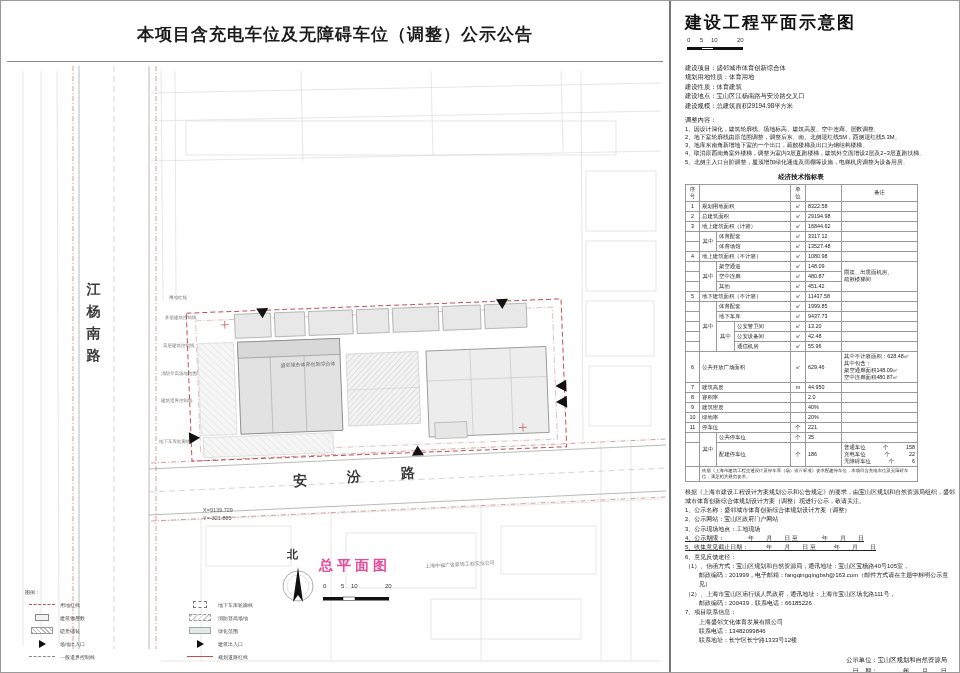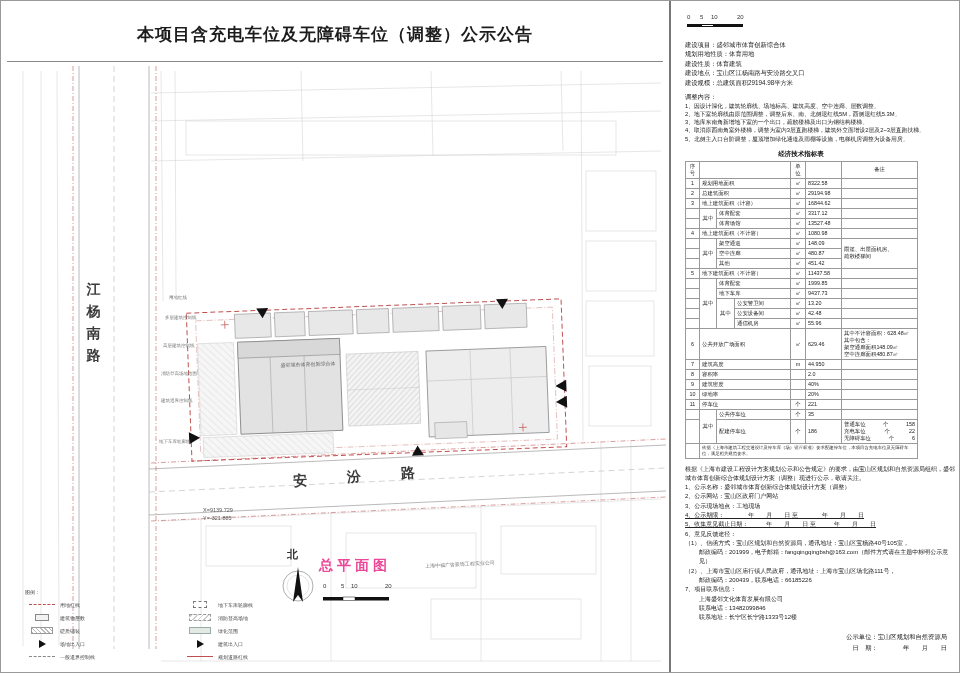--- a/index.html
+++ b/index.html
@@ -299,20 +299,21 @@
             <span class="sw-line-red"></span>
           </span>
           <span>规划道路红线</span>
         </div>
     </div>
   </div>
 
   <div class="divider"></div>
 
   <div class="right">
+    <div class="r-title">建设工程平面示意图</div>
 
     <div class="r-scale">
       <span style="left:2px">0</span>
       <span style="left:15px">5</span>
       <span style="left:26px">10</span>
       <span style="left:52px">20</span>
       <span class="scalebar" style="left:2px; top:10px; width:15px;"></span>
       <span class="scalebar notch" style="left:17px; top:10px; width:11px;"></span>
       <span class="scalebar" style="left:28px; top:10px; width:30px;"></span>
     </div>

